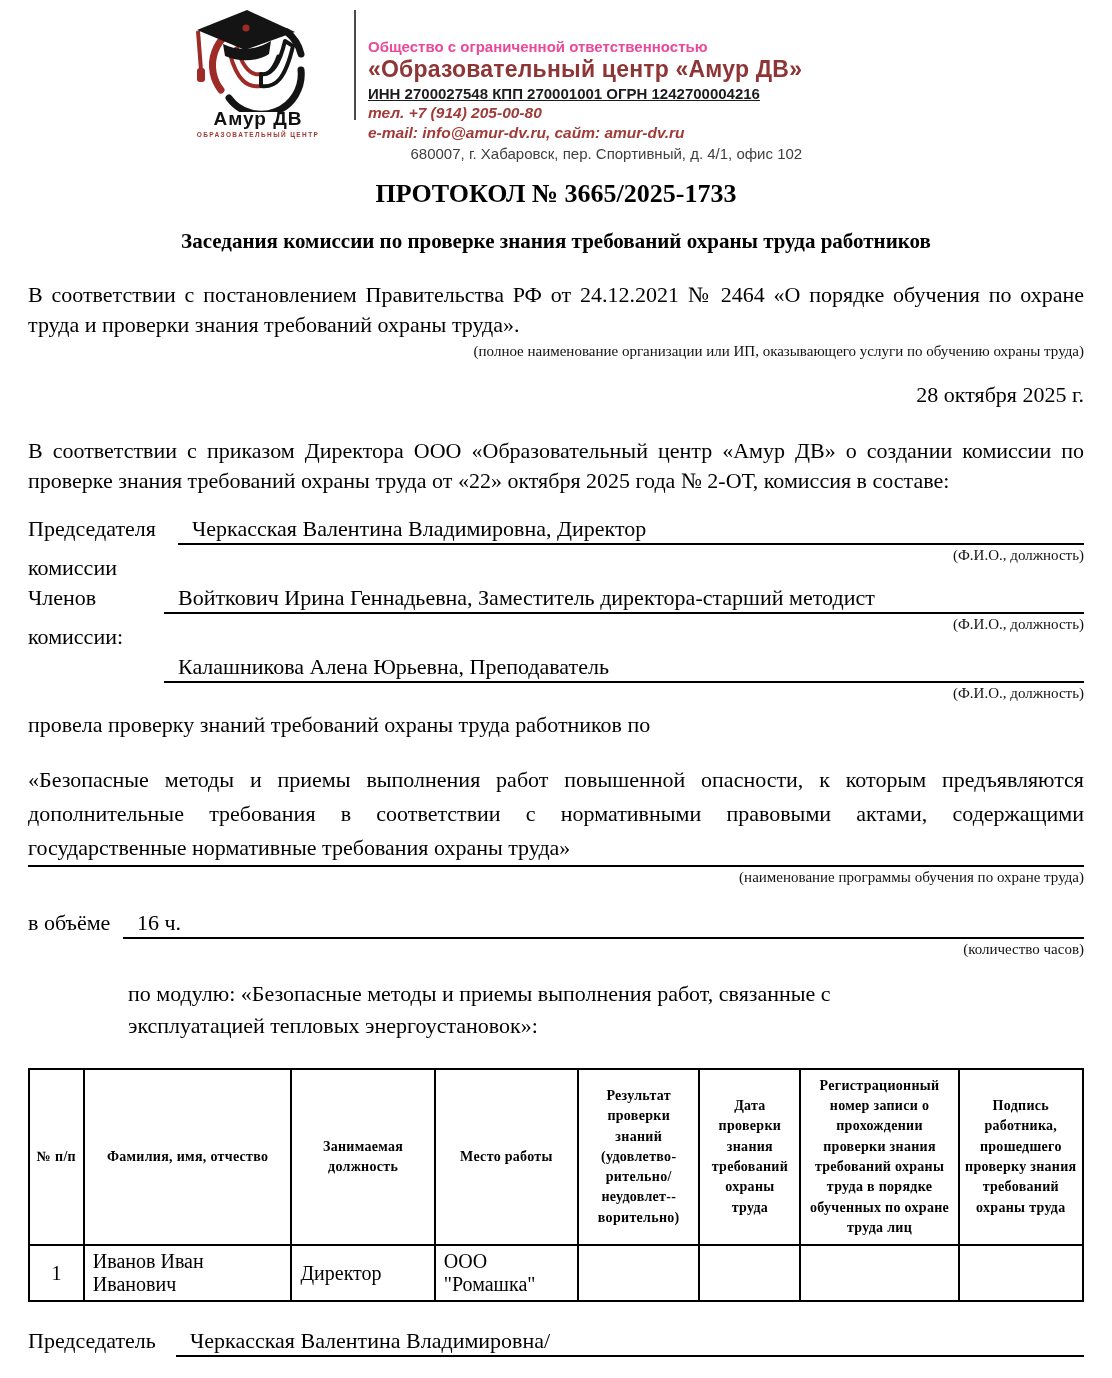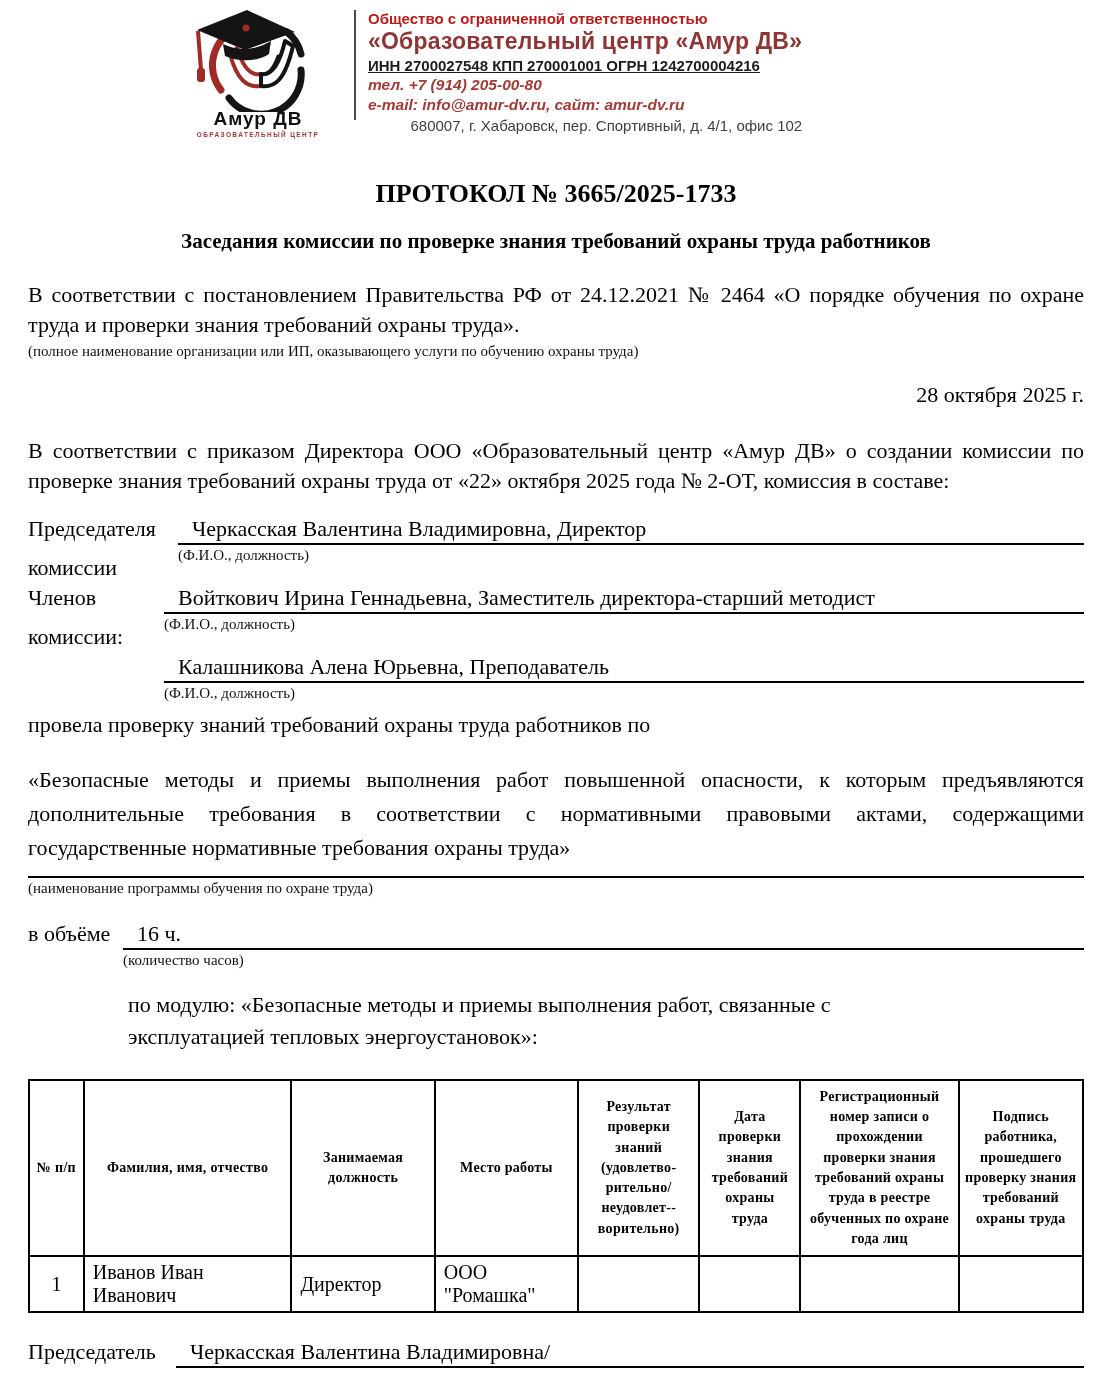--- a/index.html
+++ b/index.html
@@ -13,49 +13,49 @@
   .page { width:1112px; height:1378px; padding:8px 28px 0 28px; position:relative; }
 
   
   .letterhead { display:flex; align-items:flex-start; margin-left:150px; height:132px; }
   .logo-block { width:160px; text-align:center; }
   .logo-svg { display:block; margin:0 auto; }
   .logo-name { font-family:"Liberation Sans","DejaVu Sans",sans-serif; font-weight:bold; font-size:19px; letter-spacing:1px; color:#111; margin-top:-4px; }
   .logo-tagline { font-family:"Liberation Sans","DejaVu Sans",sans-serif; font-weight:bold; font-size:6.5px; letter-spacing:1.4px; color:#a03b38; margin-top:1px; }
   .lh-divider { width:2px; background:#4a4a4a; height:110px; margin:2px 12px 0 16px; }
   .lh-info { font-family:"Liberation Sans","DejaVu Sans",sans-serif; padding-top:2px; }
-  .lh-org-type { font-size:15px; font-weight:bold; color:#b91c1c; }
+  .lh-org-type { font-size:15px; font-weight:bold; color:#ec4899;margin-top:28px; }
   .lh-org-name { font-size:23px; font-weight:bold; color:#8e3536; margin-top:1px; letter-spacing:0.2px; }
   .lh-requisites { font-size:15px; font-weight:bold; color:#1c1c1e; margin-top:2px;text-decoration:underline; }
   .lh-phone, .lh-email { font-size:15.5px; font-weight:bold; font-style:italic; color:#a03b38; margin-top:2px; }
   .lh-address { font-size:15px; color:#3f3f41; margin-top:3px;text-align:right; }
 
   
   .doc-title { text-align:center; font-weight:bold; font-size:26px; margin-top:39px; }
   .doc-subtitle { text-align:center; font-weight:bold; font-size:21px; margin-top:20px; }
   .para { font-size:22px; line-height:1.38; text-align:justify; }
   .intro { margin-top:26px; }
 
   .org-line-value { text-align:center; font-size:22px; border-bottom:2px solid #000; padding-bottom:2px; margin-top:16px; }
-  .caption { text-align:left; font-size:15px; color:#111; padding-top:2px; }
+  .caption { text-align:right; font-size:15px; color:#111; padding-top:2px; }
   .doc-date { text-align:right; font-size:22px; margin-top:22px; }
   .order-para { margin-top:28px; }
 
   
   .field-row { display:flex; align-items:flex-start; }
   .f-label { font-size:22px; flex:none; }
   .f-label .l2 { margin-top:13px; }
   .field { flex:1 1 auto; min-width:0; }
   .f-value { font-size:22px; padding-left:14px; border-bottom:2px solid #000; padding-bottom:1px; white-space:nowrap; }
   .commission { margin-top:20px; }
   .commission .field-row + .field-row { margin-top:4px;gap:44px; }
 
   .conducted { margin-top:8px; }
 
-  .program-value { font-size:22px; line-height:1.55; text-align:justify; border-bottom:2px solid #000; padding-bottom:11px; margin-top:22px; }
+  .program-value { font-size:22px; line-height:1.55; text-align:justify; border-bottom:2px solid #000; padding-bottom:0; margin-top:22px; }
 
   .volume-row { margin-top:24px; }
   .module-para { margin:20px 120px 0 100px; font-size:22px; line-height:1.45; text-align:left; }
 
   
   table.protocol { width:100%; border-collapse:collapse; margin-top:26px; table-layout:fixed; }
   table.protocol th, table.protocol td { border:2px solid #000; }
   table.protocol th {
     font-size:14px; font-weight:bold; text-align:center; vertical-align:middle;
     letter-spacing:0.3px; padding:6px 5px; height:160px; line-height:1.45;
@@ -186,21 +186,21 @@
         <col style="width:11.8%">
     </colgroup>
     <thead>
       <tr>
         <th>№ п/п</th>
         <th>Фамилия, имя, отчество</th>
         <th>Занимаемая должность</th>
         <th>Место работы</th>
         <th>Результат проверки знаний (удовлетво­-рительно/ неудовлет-­ворительно)</th>
         <th>Дата проверки знания требований охраны труда</th>
-        <th>Регистрационный номер записи о прохождении проверки знания требований охраны труда в реестре обученных по охране года лиц</th>
+        <th>Регистрационный номер записи о прохождении проверки знания требований охраны труда в порядке обученных по охране труда лиц</th>
         <th>Подпись работника, прошедшего проверку знания требований охраны труда</th>
       </tr>
     </thead>
     <tbody>
       <tr>
         <td class="c-center">1</td>
         <td>Иванов Иван Иванович</td>
         <td>Директор</td>
         <td>ООО "Ромашка"</td>
         <td></td>

